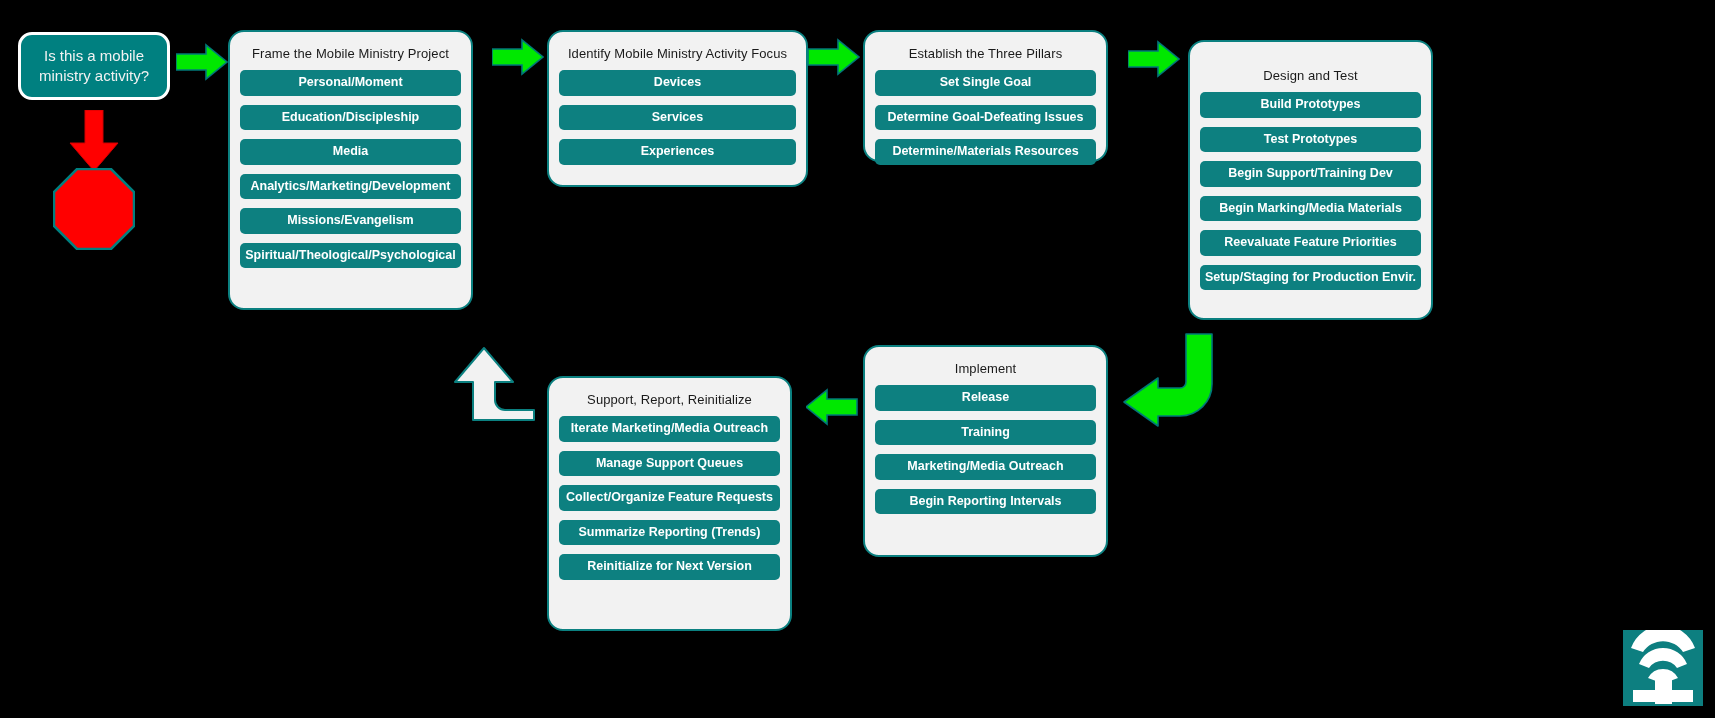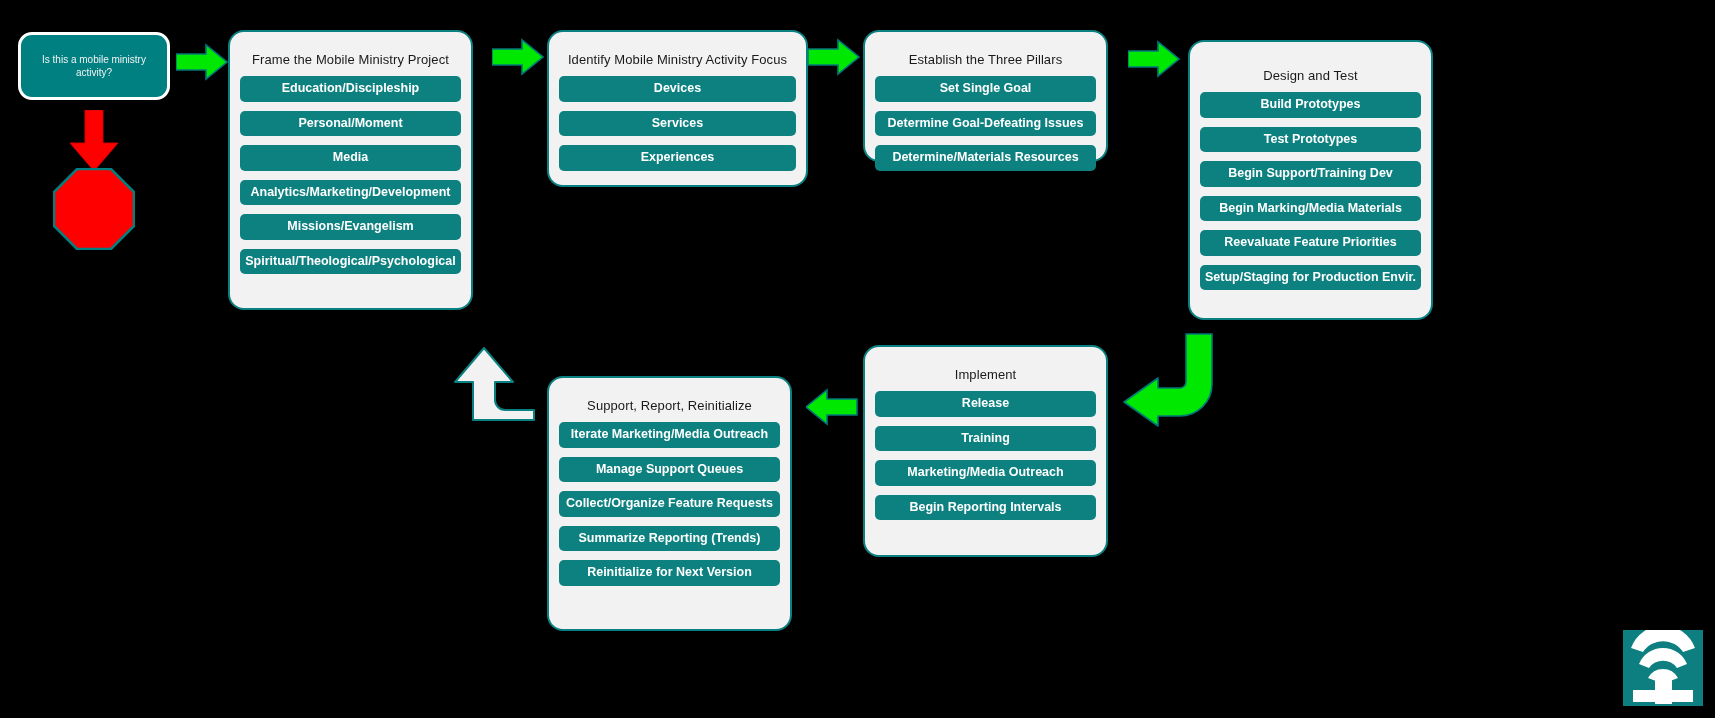--- a/index.html
+++ b/index.html
@@ -28,21 +28,21 @@
     height: 68px;
     background: #008080;
     border: 3px solid #ffffff;
     border-radius: 14px;
     box-sizing: border-box;
     display: flex;
     align-items: center;
     justify-content: center;
     text-align: center;
     color: #f2f2f2;
-    font-size: 10px;
+    font-size: 15px;
     line-height: 1.35;
     padding: 0 10px;
   }
 
   
   .red-arrow {
     position: absolute;
     left: 68px;
     top: 110px;
     width: 52px;
@@ -64,21 +64,21 @@
     background: #f2f2f2;
     border: 2px solid #0b8080;
     border-radius: 16px;
     box-sizing: border-box;
     box-shadow: 3px 3px 0 rgba(0,0,0,0.18);
   }
   .panel-title {
     text-align: center;
     color: #1a1a1a;
     font-size: 13px;
-    padding-top: 20px;
+    padding-top: 14px;
     padding-bottom: 9px;
     letter-spacing: 0.1px;
   }
   .panel-items {
     padding: 0 10px 14px 10px;
     display: flex;
     flex-direction: column;
     gap: 9px;
   }
   .item-chip {
@@ -158,22 +158,22 @@
     <polygon points="24,1 58,1 81,24 81,58 58,81 24,81 1,58 1,24" fill="#ff0000" stroke="#008080" stroke-width="2.5"></polygon>
   </svg>
 
   <svg class="green-arrow" id="arrow-1" viewBox="0 0 52 38">
     <polygon points="0,11 30,11 30,2 51,19 30,36 30,27 0,27" fill="#00e800" stroke="#007878" stroke-width="1.6"></polygon>
   </svg>
 
   <div class="panel" id="panel-frame">
     <div class="panel-title">Frame the Mobile Ministry Project</div>
     <div class="panel-items">
+      <div class="item-chip">Personal/Moment</div>
       <div class="item-chip">Education/Discipleship</div>
-      <div class="item-chip">Personal/Moment</div>
       <div class="item-chip">Media</div>
       <div class="item-chip">Analytics/Marketing/Development</div>
       <div class="item-chip">Missions/Evangelism</div>
       <div class="item-chip">Spiritual/Theological/Psychological</div>
     </div>
   </div>
 
   <svg class="green-arrow" id="arrow-2" viewBox="0 0 52 38">
     <polygon points="0,11 30,11 30,2 51,19 30,36 30,27 0,27" fill="#00e800" stroke="#007878" stroke-width="1.6"></polygon>
   </svg>

